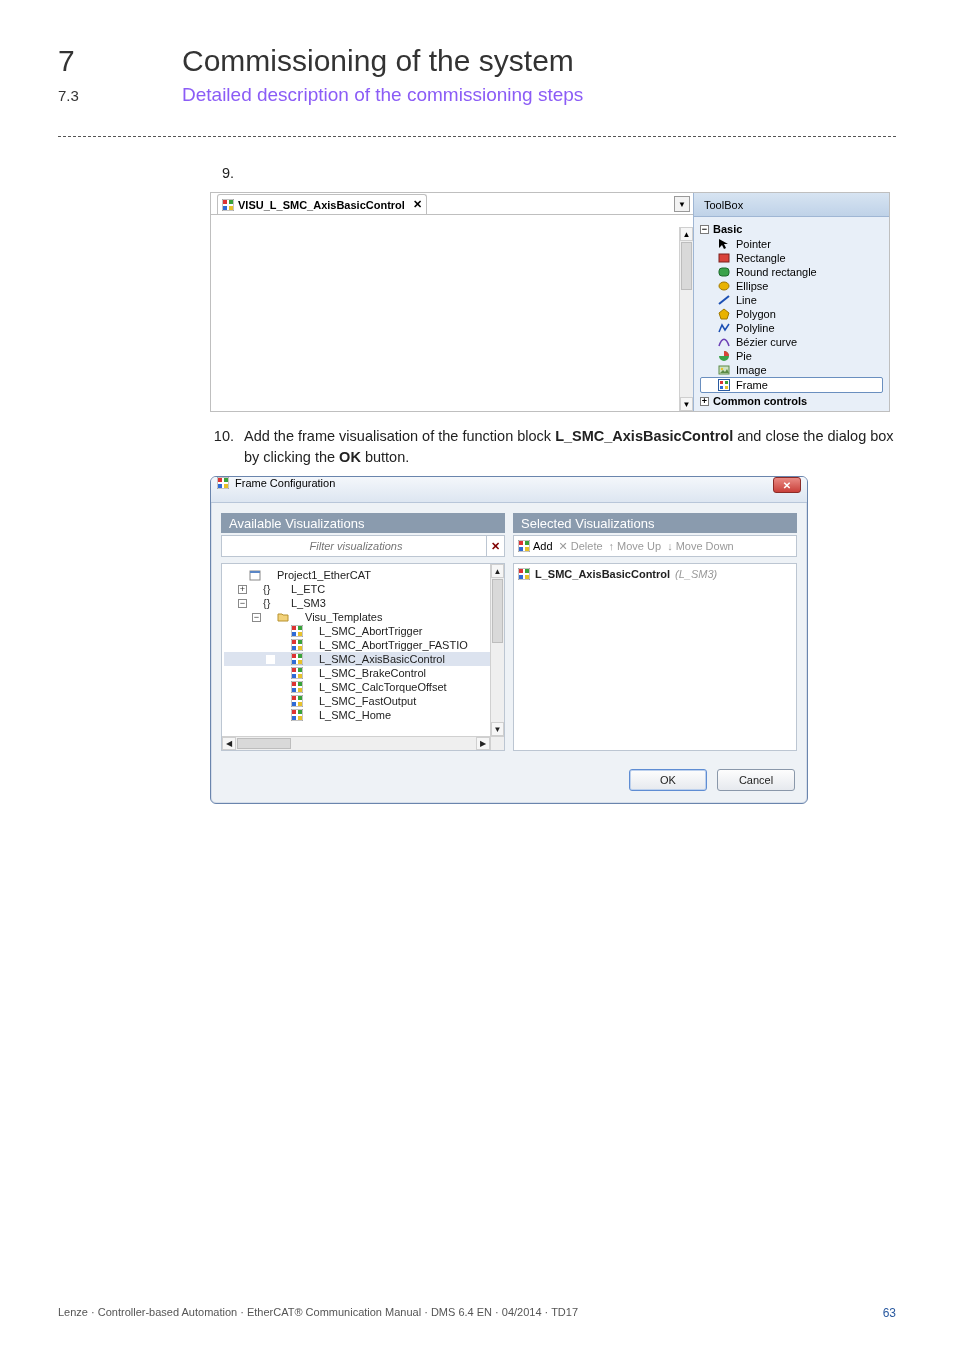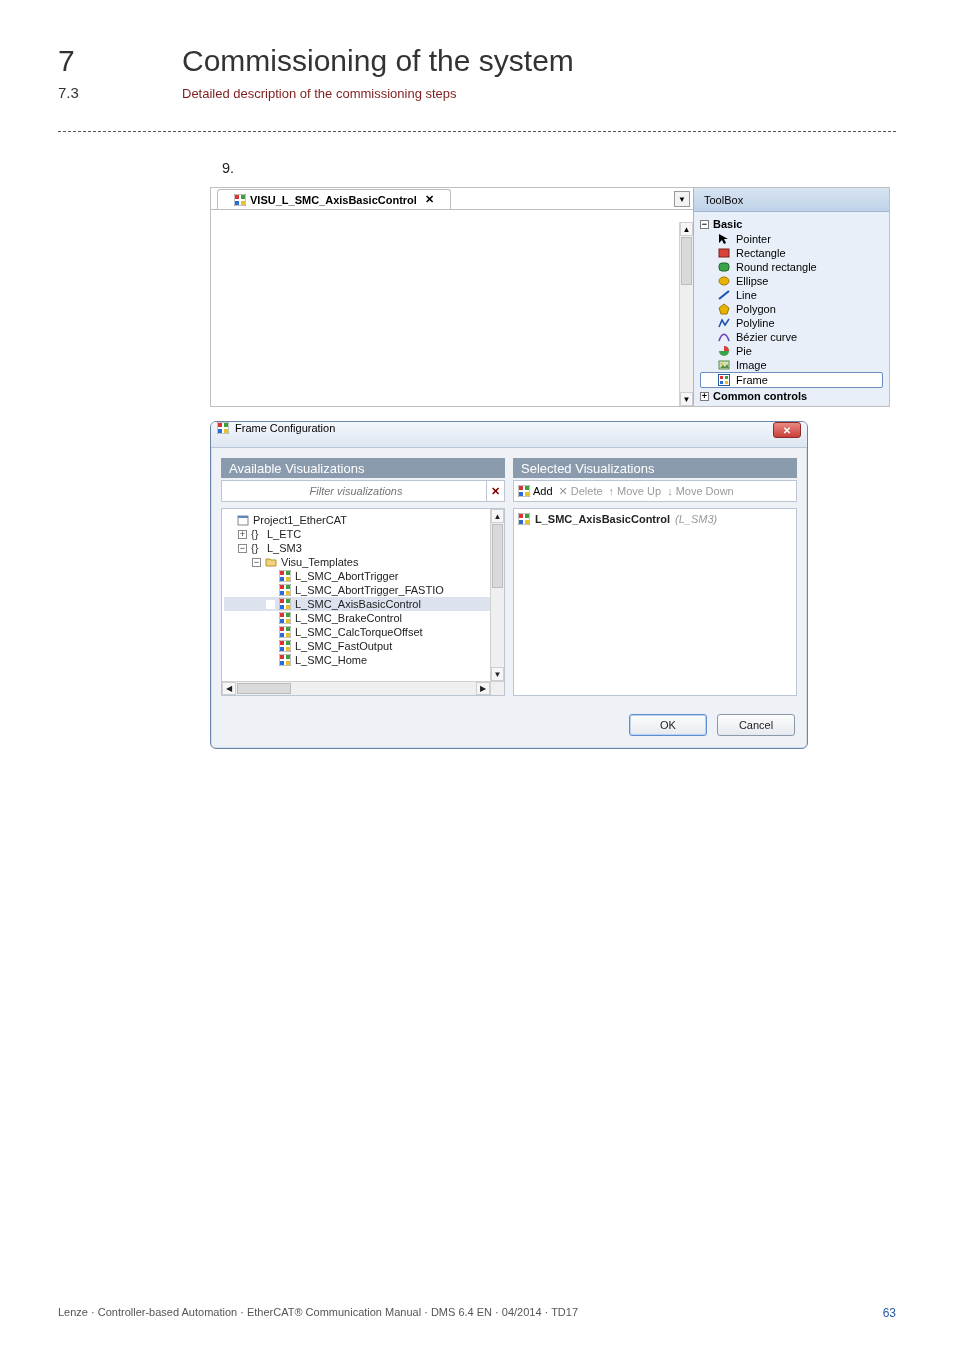--- a/index.html
+++ b/index.html
@@ -35,22 +35,22 @@
     align-items: baseline;
     gap: 54px;
     margin-top: 6px;
   }
   .subnum {
     font-size: 15px;
     color: #333;
     width: 70px;
   }
   .subtitle {
-    font-size: 13px;
-    color: #7f1d1d;
+    font-size: 19px;
+    color: #8b5cf6;
   }
   .dashline {
     margin-top: 30px;
     border: none;
     border-top: 1.2px dashed #555;
     height: 0;
     width: 100%;
   }
   .content {
     margin-top: 26px;
@@ -94,21 +94,21 @@
     padding-left: 6px;
     border-bottom: 1px solid #bfbfbf;
     background: #fff;
     position: relative;
   }
   .fig1-tab {
     display: inline-flex;
     align-items: center;
     gap: 4px;
     height: 20px;
-    padding: 0 16px;
+    padding: 0 4px;
     border: 1px solid #bfbfbf;
     border-bottom: none;
     border-radius: 3px 3px 0 0;
     background: #fff;
     font-weight: 700;
   }
   .fig1-tab .xbtn { font-weight: 700; margin-left: 4px; cursor: default; }
   .fig1-dropbtn {
     margin-left: auto;
     width: 16px; height: 16px;
@@ -251,21 +251,21 @@
     background:#fff;
     border:1px solid #bcc6d2;
     height: 188px;
     position: relative;
     overflow: hidden;
   }
   .fig2-tree {
     padding: 4px 2px;
   }
   .fig2-tree-row {
-    display:flex; align-items:center; gap:4px;
+    display:flex; align-items:center; gap:16px;
     padding: 1px 0;
     white-space: nowrap;
   }
   .fig2-tree .pm {
     width:9px;height:9px;border:1px solid #8a8a8a;display:inline-flex;
     align-items:center;justify-content:center;font-size:9px;line-height:1;
     background:#fff; color:#333;
   }
   .fig2-tree .pm.blank { border:none; }
   .indent1 { padding-left: 14px; }
@@ -482,20 +482,26 @@
             <div class="fig1-group-hdr">
               <span class="pm">+</span>
               <span>Alarm manager</span>
             </div>
 
           </div>
         </div>
       </div>
     </div>
 
+    <div class="step">
+      <div class="stepnum">10.</div>
+      <div>
+        <span>Add the frame visualisation of the function block </span><span class="bold">L_SMC_AxisBasicControl</span><span> and close the dialog box by clicking the </span><span class="bold">OK</span><span> button.</span>
+      </div>
+    </div>
 
     <div class="figure">
       <div class="fig2">
         <div class="fig2-title">
           <span class="mini-visu">
             <svg viewBox="0 0 12 12">
                 <rect x="0" y="0" width="12" height="12" fill="#fff" stroke="#888"></rect>
                 <rect x="1" y="1" width="4" height="4" fill="#d33"></rect>
                 <rect x="7" y="1" width="4" height="4" fill="#39a23a"></rect>
                 <rect x="1" y="7" width="4" height="4" fill="#2f6bd6"></rect>

